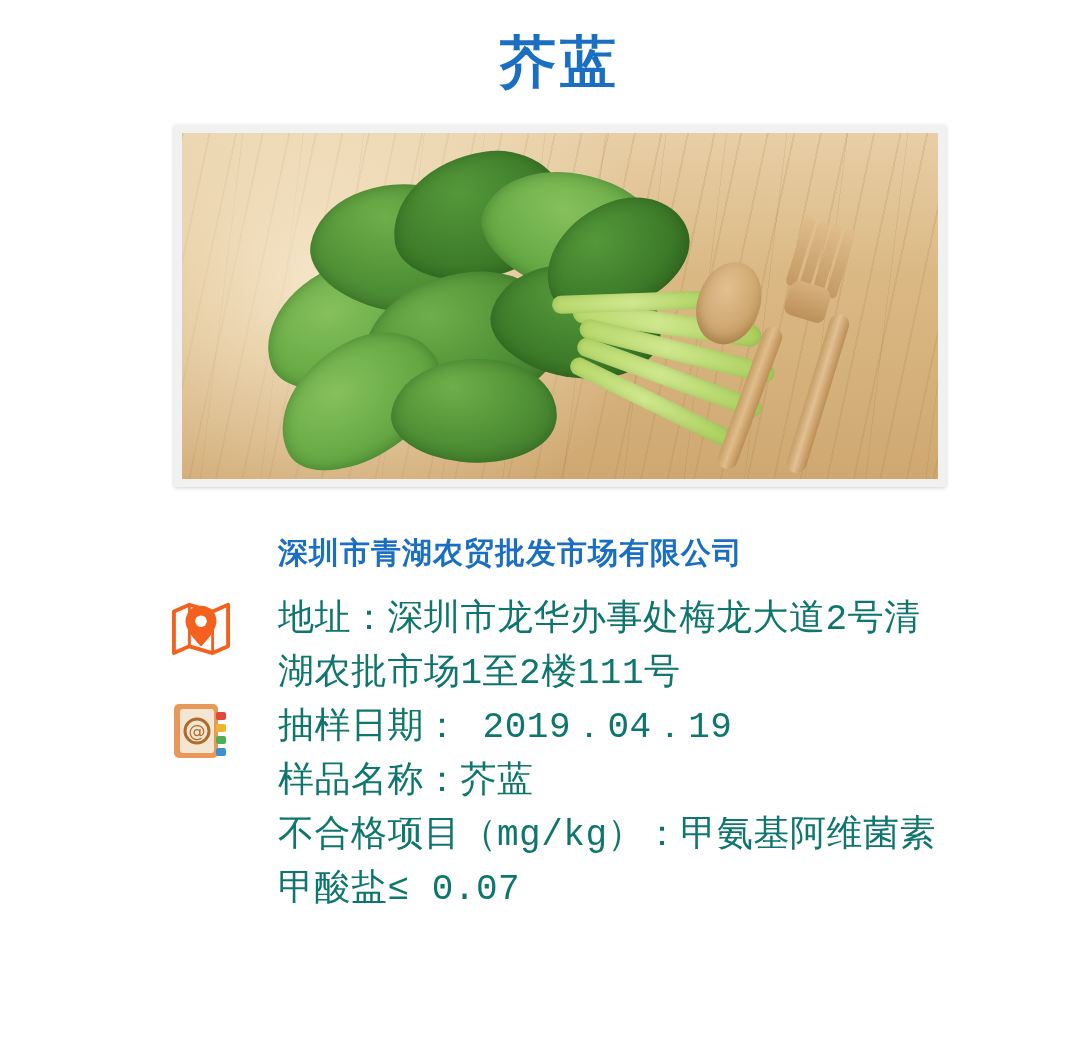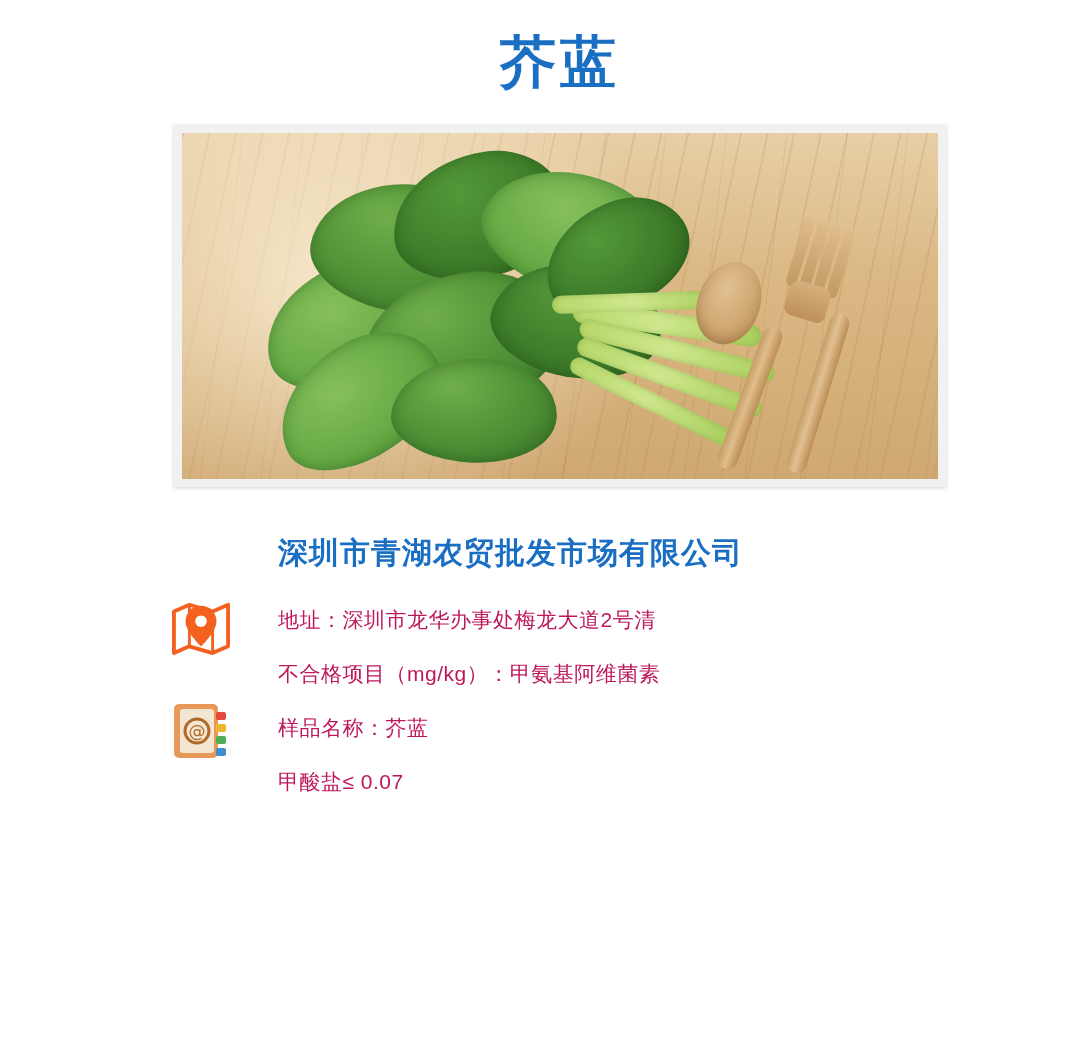--- a/index.html
+++ b/index.html
@@ -178,24 +178,24 @@
 
   
   .info {
     position: relative;
     margin: 22px 0 0 0;
     padding-left: 258px;
     padding-right: 60px;
   }
   .info p {
     margin: 0 0 6px 0;
-    font-size: 21px;
+    font-size: 36px;
     line-height: 48px;
-    color: #be185d;
-    font-family: Liberation Sans, sans-serif;
+    color: #0f766e;
+    font-family: Liberation Mono, monospace;
     letter-spacing: 0.5px;
   }
 
   
   .icon-map {
     position: absolute;
     left: 150px;
     top: 2px;
     width: 62px;
     height: 58px;
@@ -271,18 +271,20 @@
       <rect x="12" y="9" width="34" height="44" rx="3" fill="#f3e6d2"></rect>
       <circle cx="29" cy="31" r="12" fill="none" stroke="#b26a2a" stroke-width="3"></circle>
       <text x="29" y="37" font-size="17" text-anchor="middle" fill="#b26a2a" font-family="DejaVu Sans, sans-serif">@</text>
       <rect x="48" y="12" width="10" height="8" rx="2" fill="#e2483c"></rect>
       <rect x="48" y="24" width="10" height="8" rx="2" fill="#f0b52e"></rect>
       <rect x="48" y="36" width="10" height="8" rx="2" fill="#4fae5a"></rect>
       <rect x="48" y="48" width="10" height="8" rx="2" fill="#3e8fd0"></rect>
     </svg>
 
     <p>地址：深圳市龙华办事处梅龙大道2号清</p>
+    <p>湖农批市场1至2楼111号</p>
+    <p>抽样日期： 2019．04．19</p>
+    <p>样品名称：芥蓝</p>
     <p>不合格项目（mg/kg）：甲氨基阿维菌素</p>
-    <p>样品名称：芥蓝</p>
     <p>甲酸盐≤ 0.07</p>
   </div>
 
 </div>
 
 </body></html>

